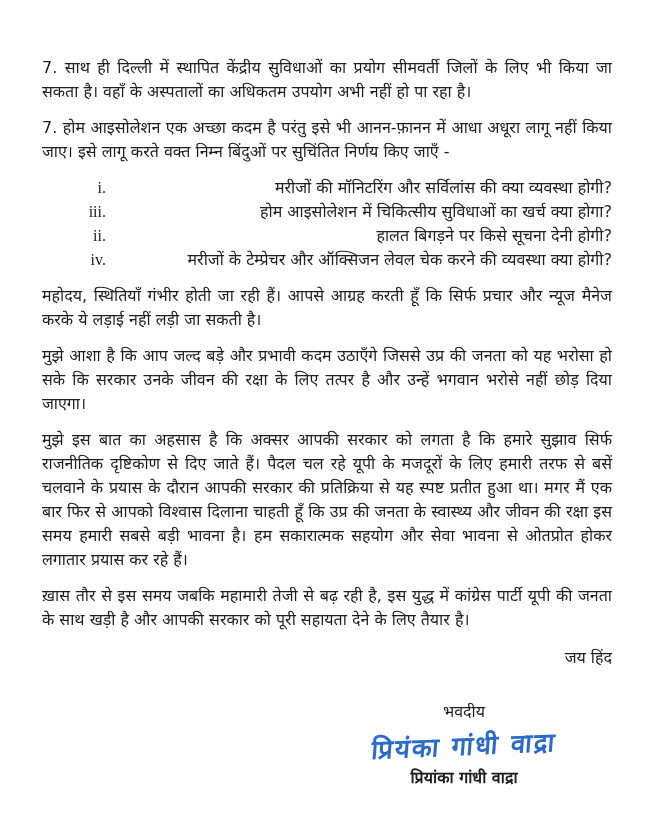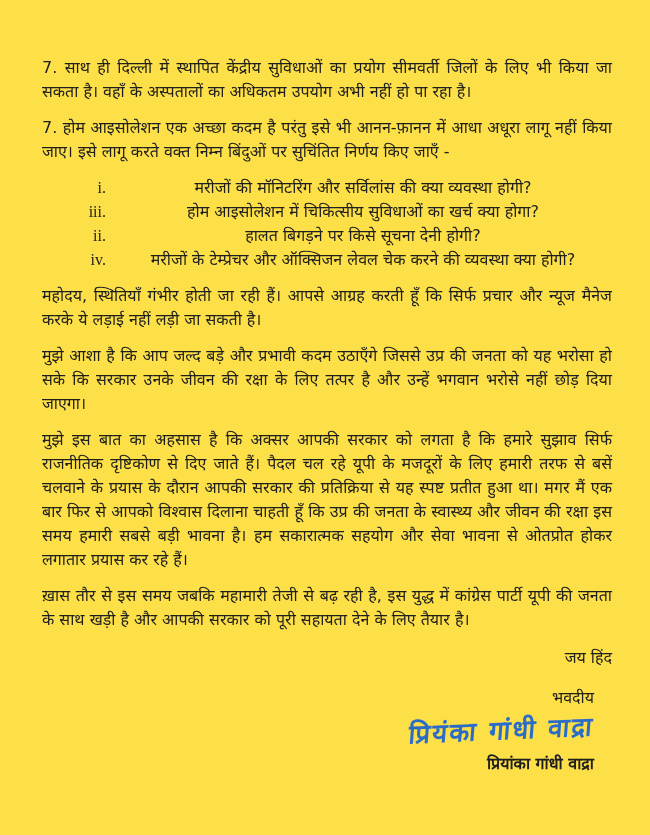--- a/index.html
+++ b/index.html
@@ -38,51 +38,51 @@
   .list-marker {
     flex: none;
     width: 72px;
     text-align: right;
     padding-right: 8px;
     box-sizing: border-box;
     font-family: "Liberation Serif", serif;
   }
   .list-text {
     flex: 1;
-    text-align: center;
+    text-align: right;
   }
   .closing-line {
     margin: 14px 0 0 215px;
     text-align: right;
   }
   .signature-block {
     width: 260px;
-    margin: 16px 18px 0 auto;
-    text-align: right;
+    margin: 30px 18px 0 auto;
+    text-align: center;
   }
   .signoff {
     margin-bottom: 4px;
   }
   .signature-script {
     font-size: 26px;
     font-weight: bold;
     line-height: 36px;
     transform: rotate(-2.5deg) skewX(-7deg);
     letter-spacing: 2px;
     white-space: nowrap;
   }
   .printed-name {
     margin-top: 2px;
     font-weight: bold;
   }
 </style>
 </head>
 <body>
 
-<div class="page" style="background: #fde047; color: rgb(30, 30, 30);">
+<div class="page" style="background: #ffffff; color: rgb(30, 30, 30);">
   <div class="content">
 
     <p class="para">7. साथ ही दिल्ली में स्थापित केंद्रीय सुविधाओं का प्रयोग सीमवर्ती जिलों के लिए भी किया जा सकता है। वहाँ के अस्पतालों का अधिकतम उपयोग अभी नहीं हो पा रहा है।</p>
 
     <p class="para">7. होम आइसोलेशन एक अच्छा कदम है परंतु इसे भी आनन-फ़ानन में आधा अधूरा लागू नहीं किया जाए। इसे लागू करते वक्त निम्न बिंदुओं पर सुचिंतित निर्णय किए जाएँ -</p>
 
     <div class="numbered-list">
       <div class="list-item">
         <span class="list-marker">i.</span>
         <span class="list-text">मरीजों की मॉनिटरिंग और सर्विलांस की क्या व्यवस्था होगी?</span>

